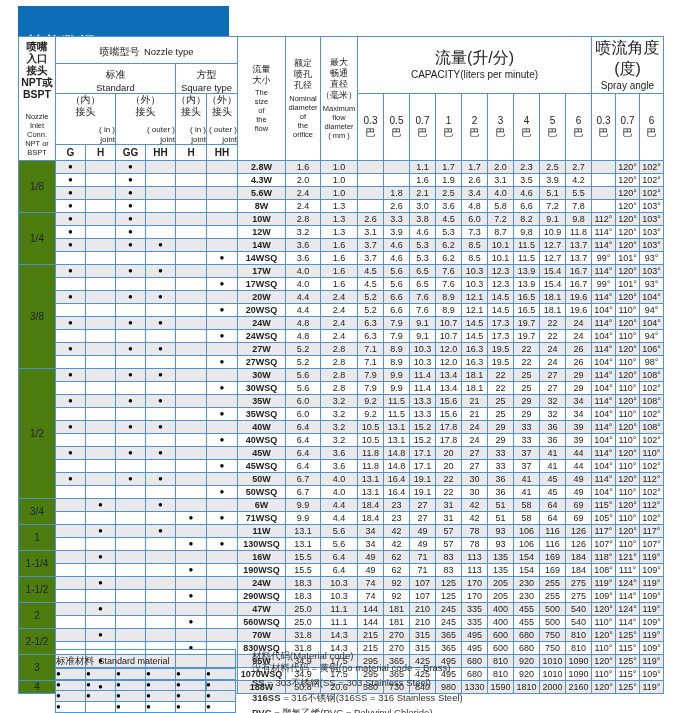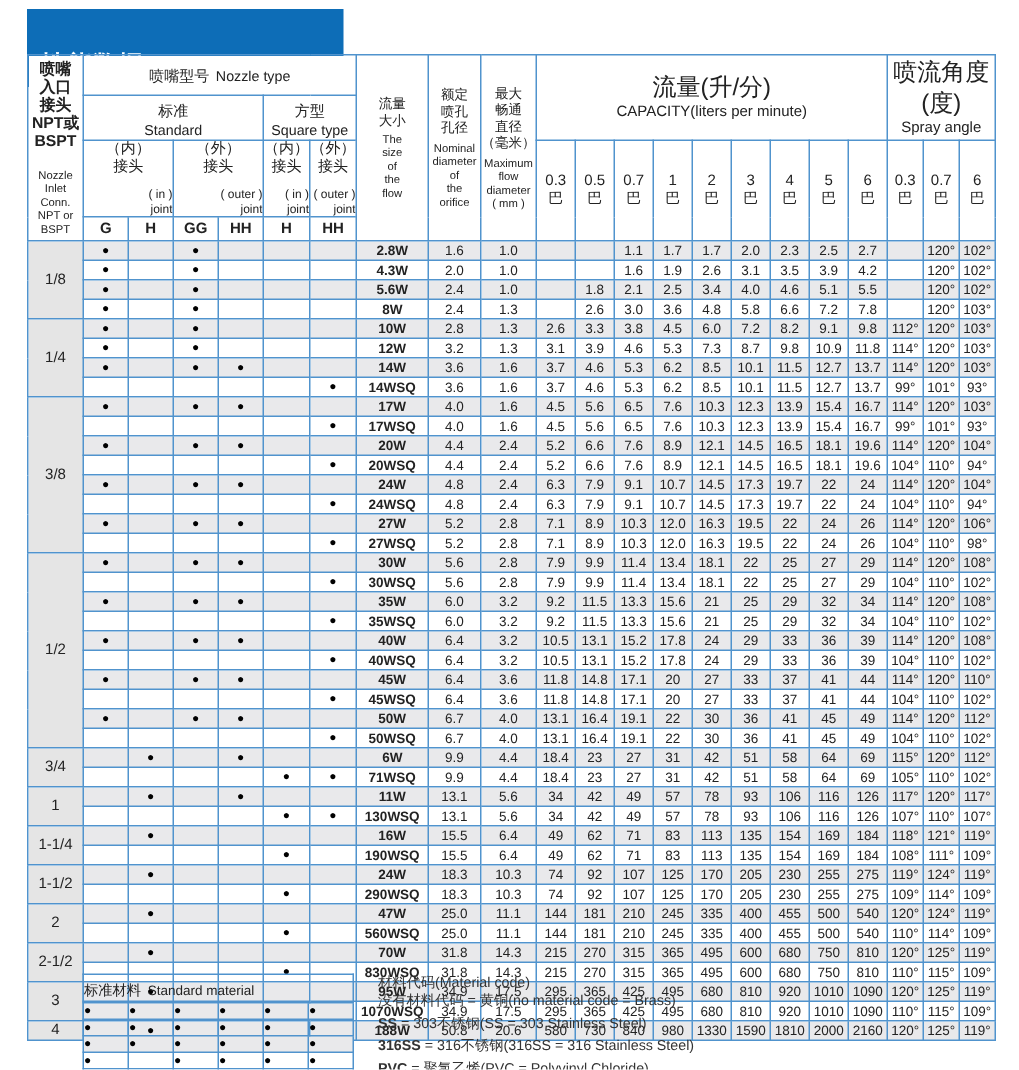--- a/index.html
+++ b/index.html
@@ -30,21 +30,21 @@
   .grp .en{display:block;}
   .joint .zh{font-size:10px;line-height:1.2;}
   .joint .en{font-size:8px;line-height:1.15;margin-top:7px;text-align:right;}
   .small-h .zh{font-size:9px;line-height:1.2;}
   .small-h .en{font-size:7.5px;line-height:1.2;margin-top:3px;}
   .cap-h .zh{font-size:16px;}
   .cap-h .en{font-size:10px;line-height:1.25;}
   .bar-cell{vertical-align:bottom;white-space:pre-line;font-size:10px;font-weight:bold;line-height:1.2;padding-bottom:2px;}
   .perf tbody td{height:12px;font-size:9px;line-height:1;}
   .perf tbody tr.stripe td:not(.inlet){background:#e9e9eb;}
-  .perf td.inlet{background:#e5e5e5;font-size:10px;}
+  .perf td.inlet{background:#4d7c0f;font-size:10px;}
   .perf td.model{font-weight:bold;}
   .perf td.dot{font-size:8px;color:#000;}
 
   
   .mat-table{position:absolute;left:55px;top:649px;border-collapse:collapse;table-layout:fixed;}
   .mat-table th,.mat-table td{border:1px solid #5093cd;text-align:left;vertical-align:middle;padding:0;}
   .mat-table thead th{height:13px;font-weight:normal;}
   .mat-table .zh{font-size:9.5px;}
   .mat-table .en{font-size:9px;}
   .mat-table tbody td{height:10px;font-size:8px;color:#000;line-height:1;}

